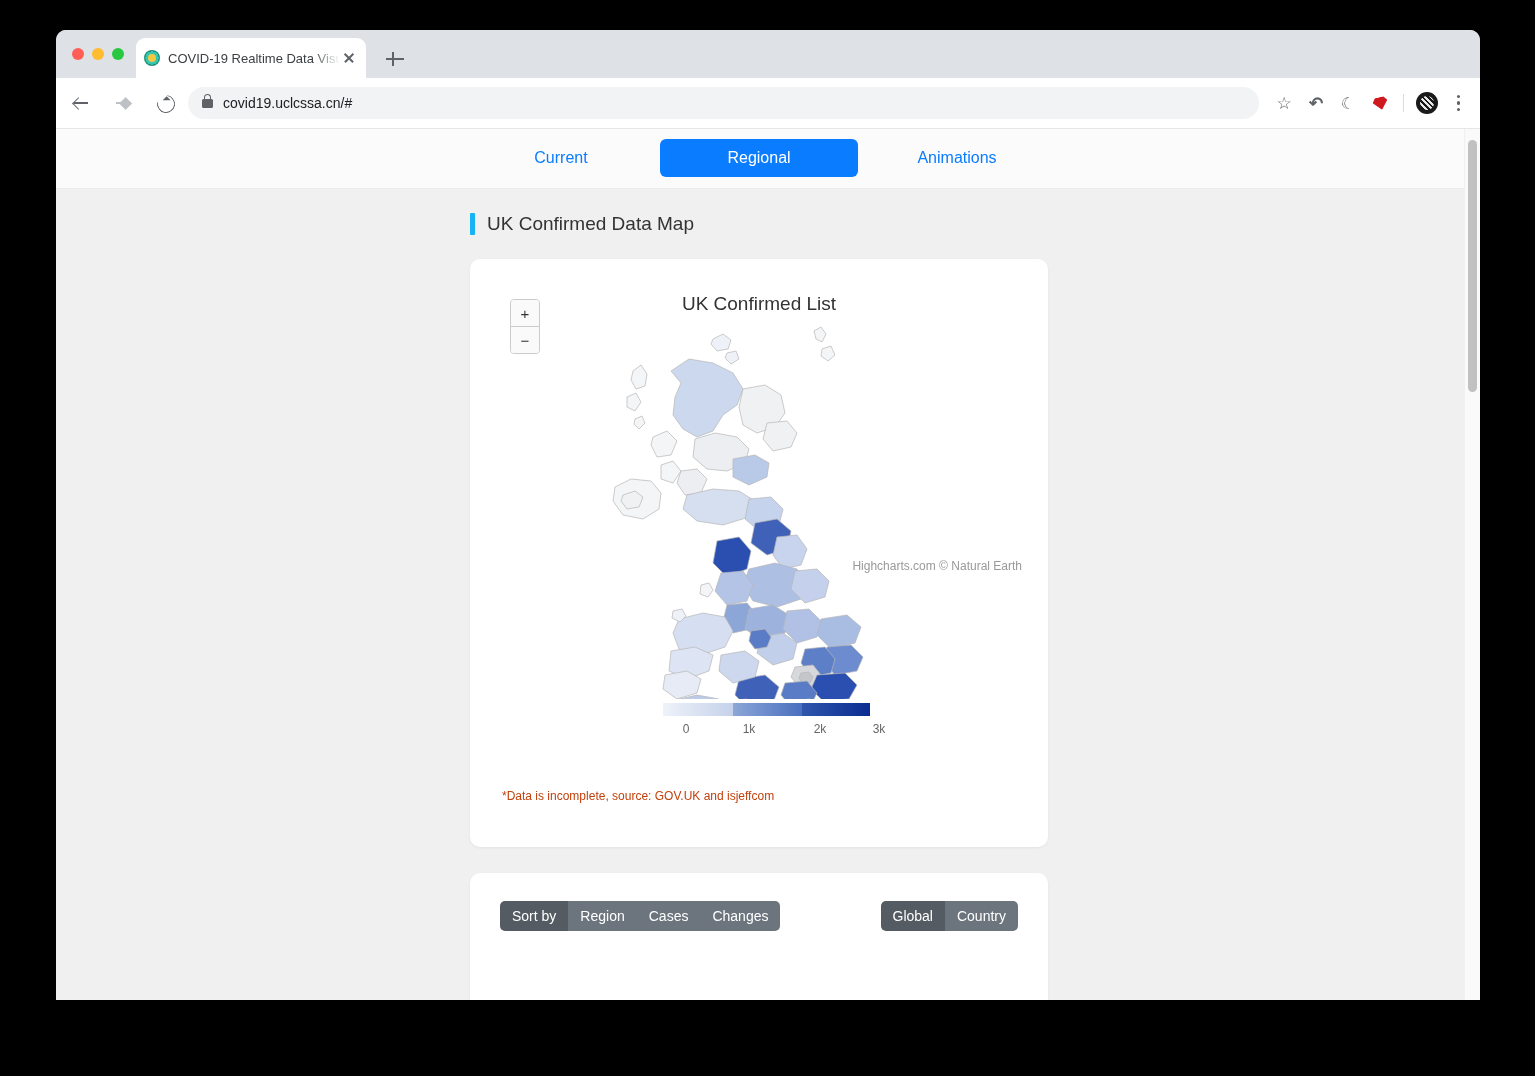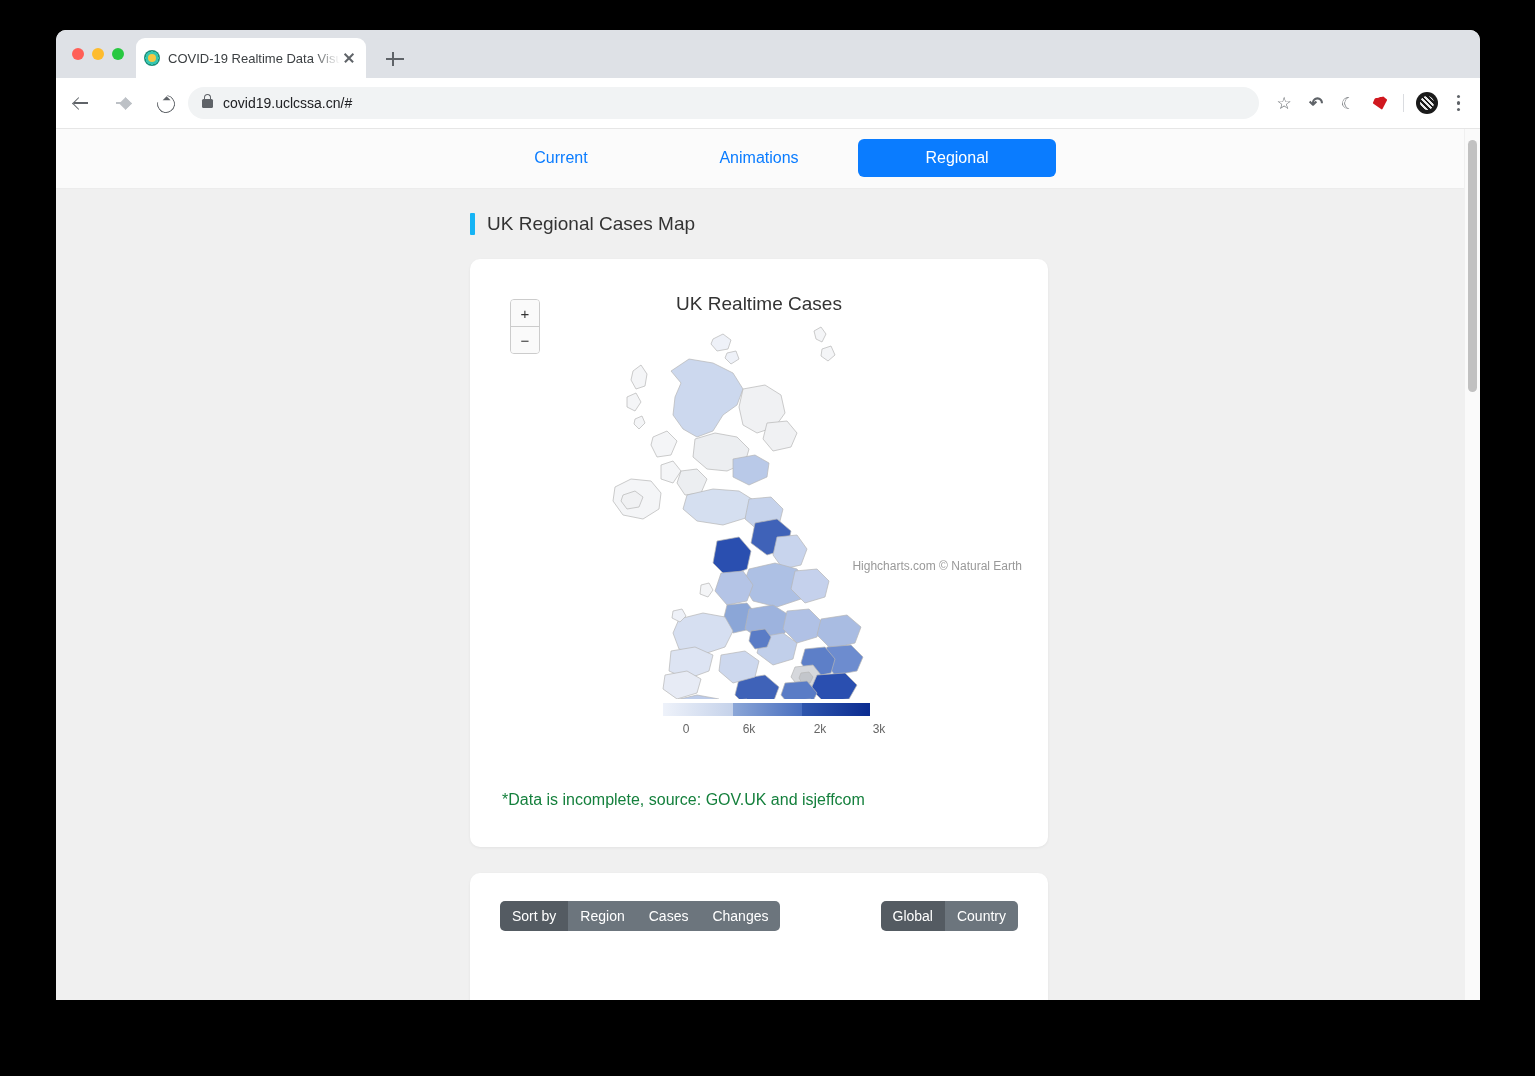--- a/index.html
+++ b/index.html
@@ -104,21 +104,21 @@
 
   .mapwrap{position:relative;height:380px;margin-top:4px;}
   .mapwrap svg{display:block;margin:0 auto;}
 
   .legend{position:relative;width:580px;margin:4px auto 0;height:50px;}
   .legendbar{position:absolute;left:193px;top:0;width:207px;height:13px;
      background:linear-gradient(to right,#eef2fa 0%,#c5d2ea 34%,#8ba6d7 34%,#4a6fbf 67%,#2f56ad 67%,#0b2c91 100%);}
   .legendticks{position:absolute;left:170px;top:19px;width:240px;height:16px;}
   .legendticks span{position:absolute;font-size:12px;color:#666;transform:translateX(-50%);}
   .credit{position:absolute;right:26px;top:300px;font-size:12px;color:#999;}
-  .note{position:absolute;left:32px;bottom:38px;font-size:16px;color:#15803d;}
+  .note{position:absolute;left:32px;bottom:44px;font-size:12px;color:#c2410c;}
 
   .listcard{margin-top:26px;height:140px;padding:28px 30px 0;}
   .listrow{display:flex;align-items:center;justify-content:space-between;}
   .btngroup{display:flex;border-radius:5px;overflow:hidden;}
   .bg-seg{height:30px;display:flex;align-items:center;padding:0 12px;font-size:14px;
           color:#fff;background:#6c757d;}
   .bg-seg.dark{background:#545b62;}
 
   
   .scrolltrack{position:absolute;right:0;top:0;width:15px;height:872px;background:#fafafa;border-left:1px solid #f0f0f0;}
@@ -185,41 +185,41 @@
       </div>
     </div>
 
     <div class="viewport">
 
       <div class="navbar">
         <div class="navtabs">
           <div class="navtab">
               <span>Current</span>
             </div>
+          <div class="navtab active">
+              <span>Regional</span>
+            </div>
           <div class="navtab">
               <span>Animations</span>
             </div>
-          <div class="navtab active">
-              <span>Regional</span>
-            </div>
         </div>
       </div>
 
       <div class="section-head">
         <span class="accent"></span>
-        <span class="section-title">UK Regional Cases Map</span>
+        <span class="section-title">UK Confirmed Data Map</span>
       </div>
 
       <div class="card mapcard">
         <div class="zoomctl">
           <div class="zbtn top">+</div>
           <div class="zbtn">−</div>
         </div>
 
-        <div class="maptitle">UK Realtime Cases</div>
+        <div class="maptitle">UK Confirmed List</div>
 
         <div class="mapwrap">
           <svg width="300" height="380" viewBox="0 0 300 380">
             <g stroke="#b6b6b6" stroke-width="0.7">
 
               <path d="M205,12 l7,-4 5,7 -4,8 -6,-3 z" fill="#f4f5f7"></path>
               <path d="M213,30 l9,-3 4,9 -7,6 -7,-5 z" fill="#f4f5f7"></path>
               <path d="M104,20 l10,-5 8,6 -3,9 -11,2 -6,-7 z" fill="#eef1f8"></path>
               <path d="M118,34 l9,-2 3,8 -8,5 -6,-6 z" fill="#eef1f8"></path>
 
@@ -294,21 +294,21 @@
 
               <path d="M140,396 l10,-1 4,6 -6,5 -9,-3 z" fill="#b4c4e6"></path>
             </g>
           </svg>
         </div>
 
         <div class="legend">
           <div class="legendbar"></div>
           <div class="legendticks">
             <span style="left:46px">0</span>
-            <span style="left:109px">6k</span>
+            <span style="left:109px">1k</span>
             <span style="left:180px">2k</span>
             <span style="left:239px">3k</span>
           </div>
         </div>
 
         <div class="credit">Highcharts.com © Natural Earth</div>
         <div class="note">*Data is incomplete, source: GOV.UK and isjeffcom</div>
       </div>
 
 

